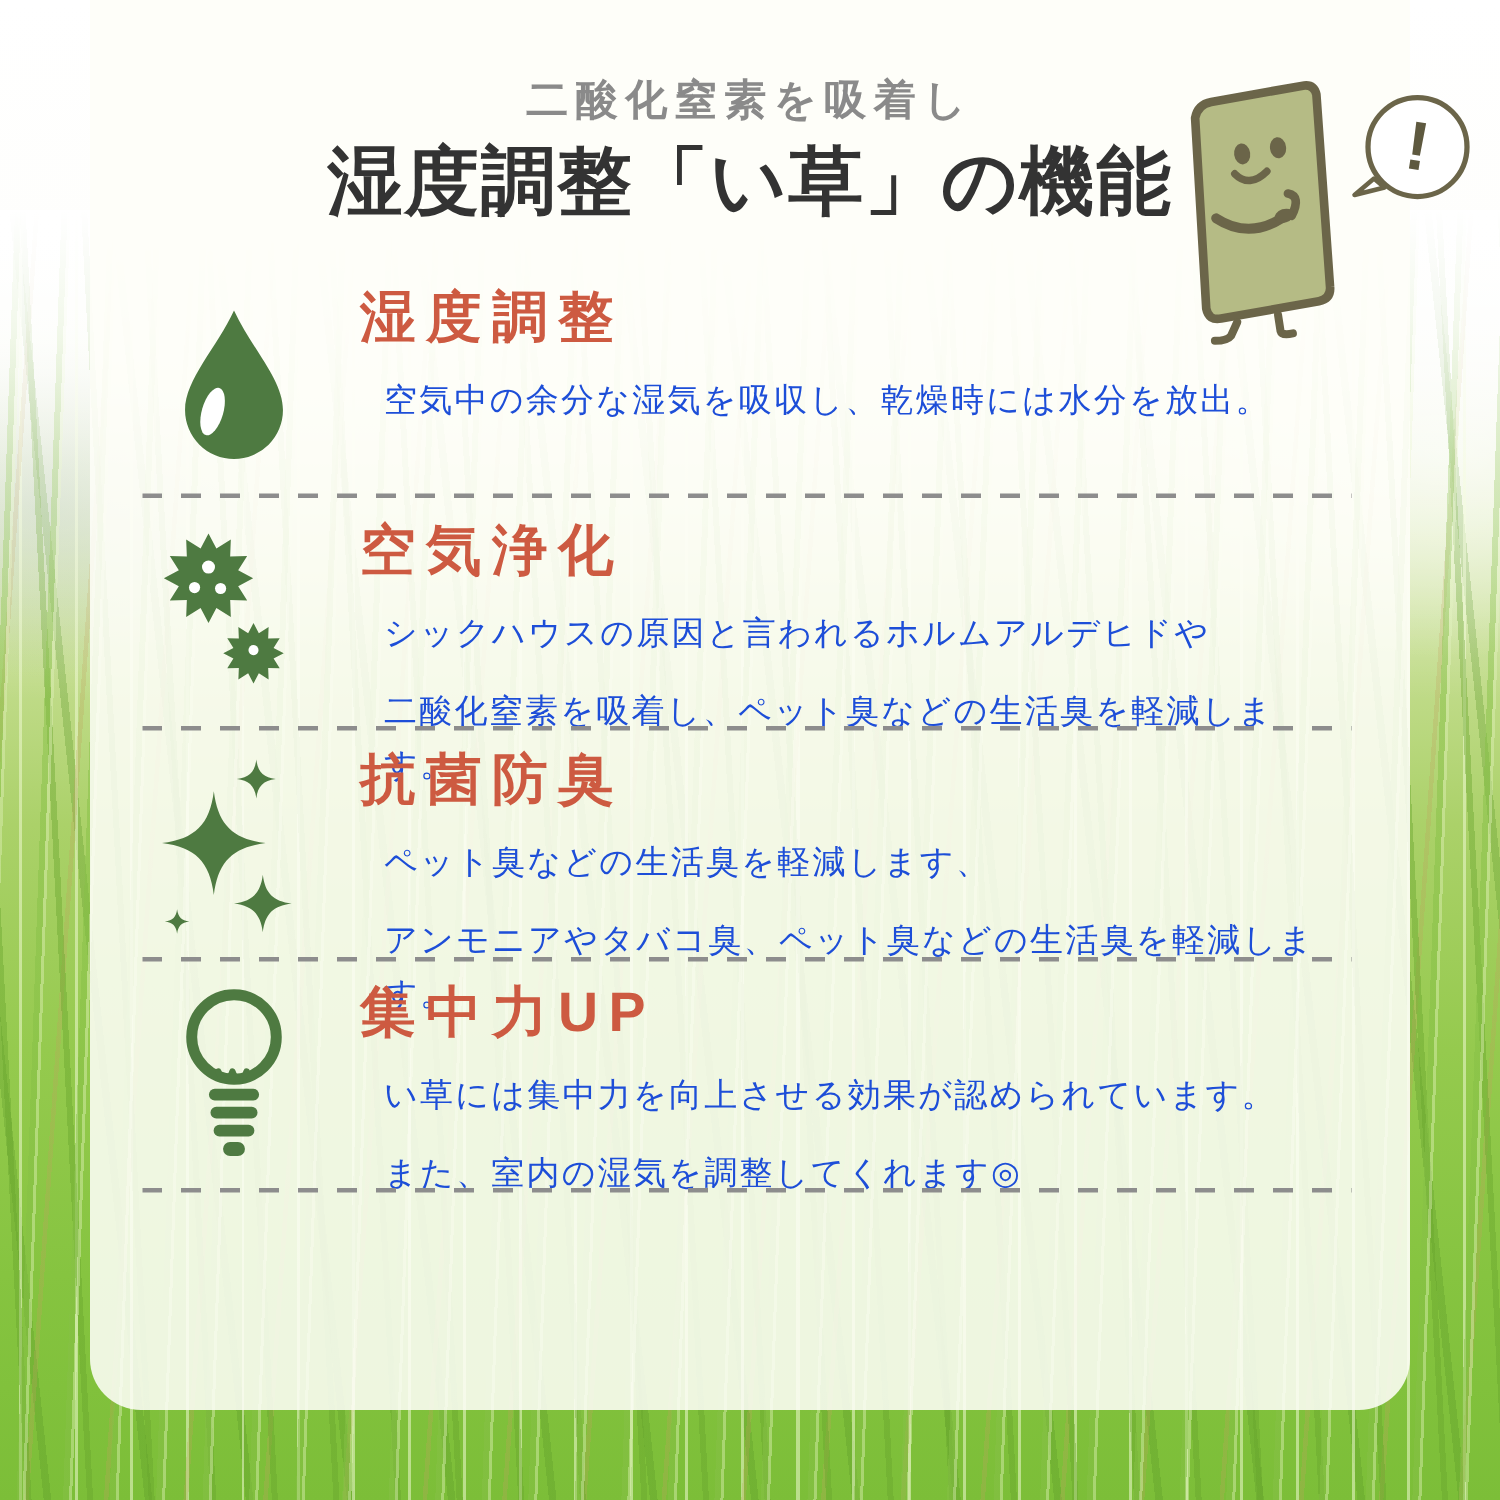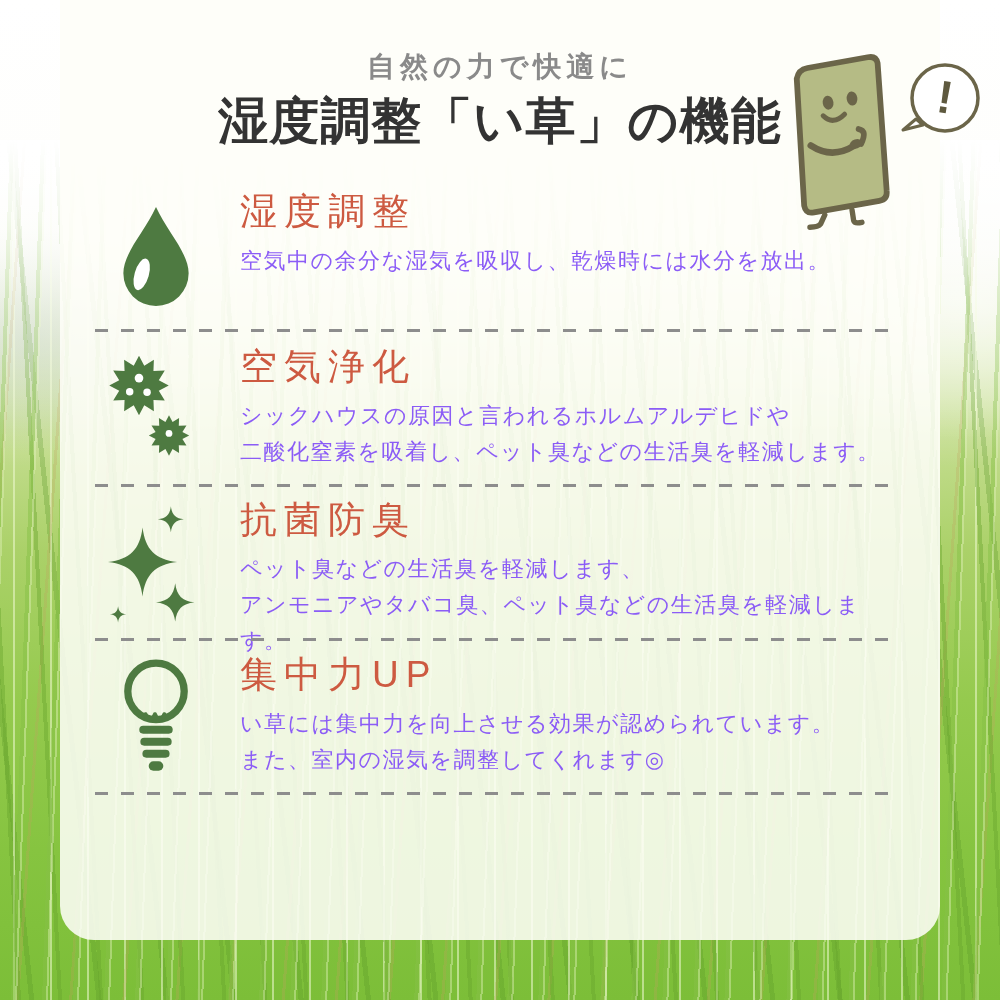--- a/index.html
+++ b/index.html
@@ -37,40 +37,40 @@
   
   .mascot{position:absolute;left:772px;top:50px;width:132px;height:182px;}
   .bubble{position:absolute;left:898px;top:60px;width:88px;height:84px;}
   .bubble text{font-weight:700;font-family:"Liberation Sans",sans-serif;}
 
   
   .sec{position:absolute;left:100px;width:800px;}
   .sec-icon{position:absolute;left:0;top:4px;width:112px;height:118px;
     display:flex;align-items:center;justify-content:center;}
   .sec-text{margin-left:140px;}
-  .sec-title{margin:0 0 10px 0;font-size:37px;font-weight:400;color:#cd5a41;letter-spacing:7px;line-height:1.1;}
-  .sec-line{margin:0;font-size:22px;color:#8b5cf6;line-height:36px;letter-spacing:1.5px;}
+  .sec-title{margin:0 0 10px 0;font-size:37px;font-weight:700;color:#cd5a41;letter-spacing:7px;line-height:1.1;}
+  .sec-line{margin:16px;font-size:22px;color:#1d4ed8;line-height:36px;letter-spacing:1.5px;}
 
   .divider{position:absolute;left:95px;width:806px;height:3px;
     background:repeating-linear-gradient(90deg,#8d8d8d 0 13px,transparent 13px 26px);}
 
   .ic-fill{fill:#4e7a41;}
   .ic-stroke{fill:none;stroke:#4e7a41;stroke-linecap:round;stroke-linejoin:round;}
 </style>
 </head>
 <body>
 
 <div class="canvas">
   <div class="bg-base"></div>
   <div class="bg-blades"></div>
   <div class="panel"></div>
 
   <div class="content">
 
-    <div class="subtitle">自然の力で快適に</div>
+    <div class="subtitle">二酸化窒素を吸着し</div>
     <div class="title">湿度調整「い草」の機能</div>
 
     <svg class="mascot" viewBox="0 0 160 215">
       <path d="M30,32 Q32,21 43,19 L116,6 Q126,4 128,13 L139,168 Q140,178 130,180 L51,194 Q41,196 39,186 Z" fill="#b5bb85" stroke="#6b6549" stroke-width="7" stroke-linejoin="round"></path>
       <ellipse cx="68" cy="61" rx="6.5" ry="8.5" fill="#6b6549" transform="rotate(-8 68 61)"></ellipse>
       <ellipse cx="97" cy="56" rx="6.5" ry="8.5" fill="#6b6549" transform="rotate(-8 97 56)"></ellipse>
       <path d="M62,77 Q74,89 88,75" fill="none" stroke="#6b6549" stroke-width="6" stroke-linecap="round"></path>
       <path d="M105,93 Q116,95 108,111" fill="none" stroke="#6b6549" stroke-width="7" stroke-linecap="round"></path>
       <path d="M47,113 Q73,130 100,113" fill="none" stroke="#6b6549" stroke-width="8" stroke-linecap="round"></path>
       <ellipse cx="102" cy="111" rx="8" ry="5.5" fill="#6b6549" transform="rotate(-18 102 111)"></ellipse>

